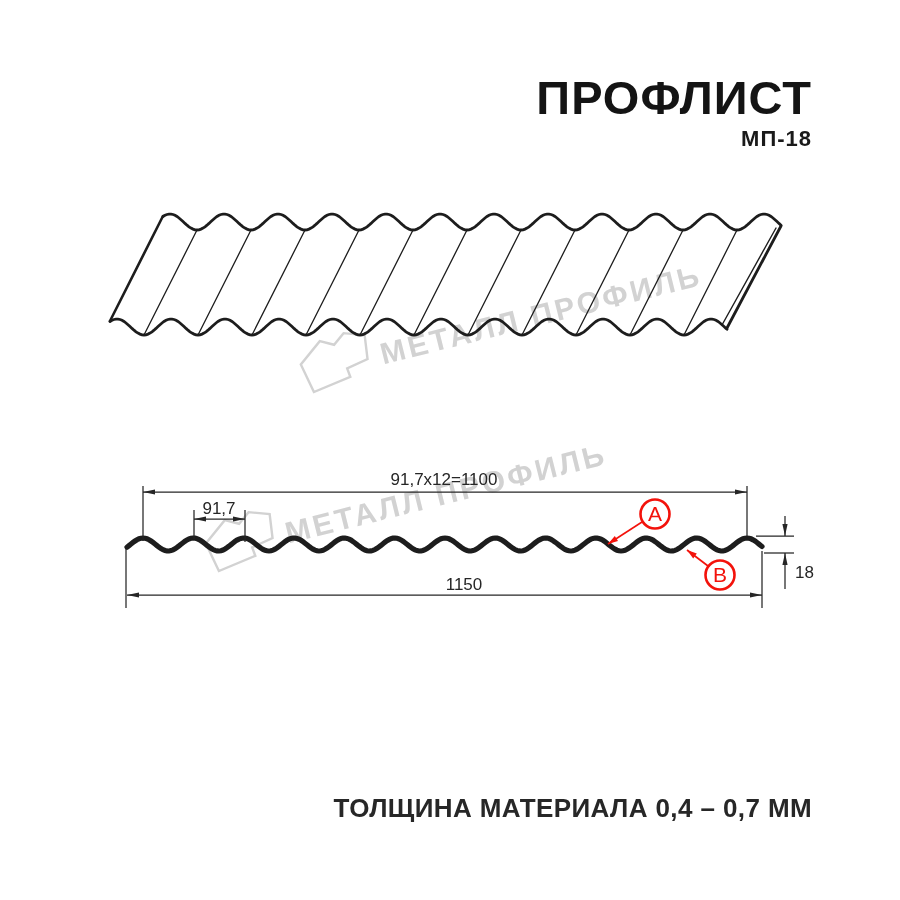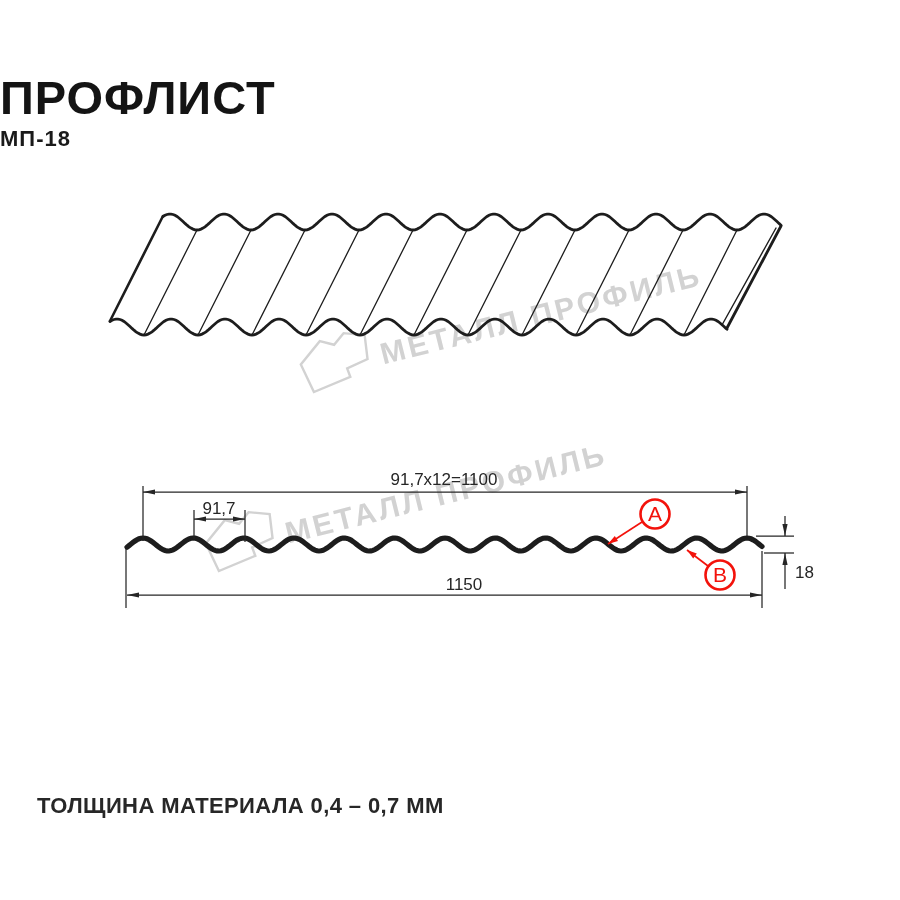--- a/index.html
+++ b/index.html
@@ -1,21 +1,21 @@
 <!DOCTYPE html>
 <html><head>
 <meta charset="utf-8">
 <style>
   html,body{margin:0;padding:0;}
   body{width:900px;height:900px;background:#ffffff;position:relative;overflow:hidden;
        font-family:"Liberation Sans", sans-serif;}
-  .abs{position:absolute;left:0;width:812px;text-align:left;line-height:1;}
+  .abs{position:absolute;left:0;width:812px;text-align:right;line-height:1;}
   .title{top:74px;font-size:47px;font-weight:bold;letter-spacing:1px;color:#141414;}
   .subtitle{top:128px;font-size:22px;font-weight:bold;letter-spacing:1px;color:#1a1a1a;}
-  .footer{top:795px;font-size:22px;font-weight:600;letter-spacing:0.4px;color:#272727;margin-left:37px;}
+  .footer{top:795px;font-size:26px;font-weight:600;letter-spacing:0.4px;color:#272727;}
   svg{position:absolute;top:0;left:0;}
   .wm-text{font-size:30px;font-weight:bold;letter-spacing:3px;}
   .dim-text{font-size:17px;}
   .marker-text{font-size:21px;}
 </style>
 </head>
 <body>
 
 <div class="abs title">ПРОФЛИСТ</div>
 <div class="abs subtitle">МП-18</div>

